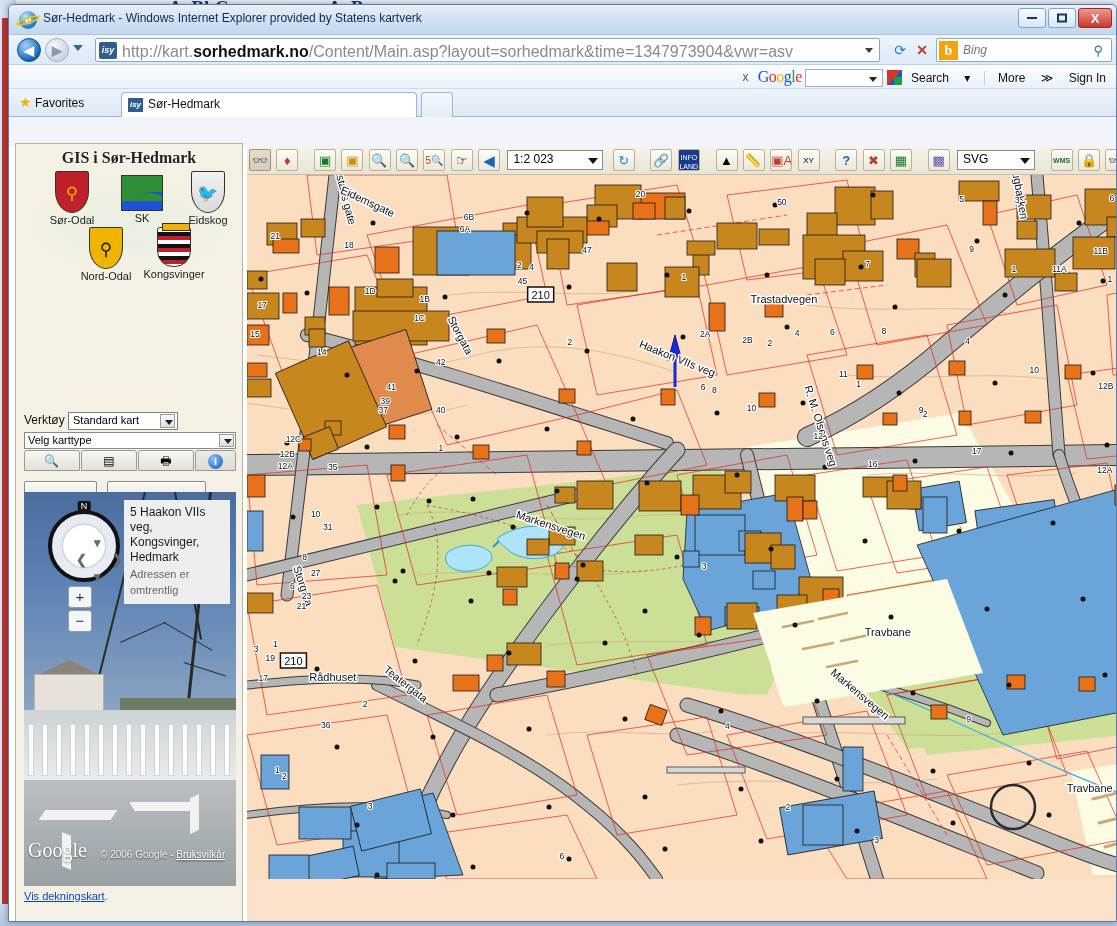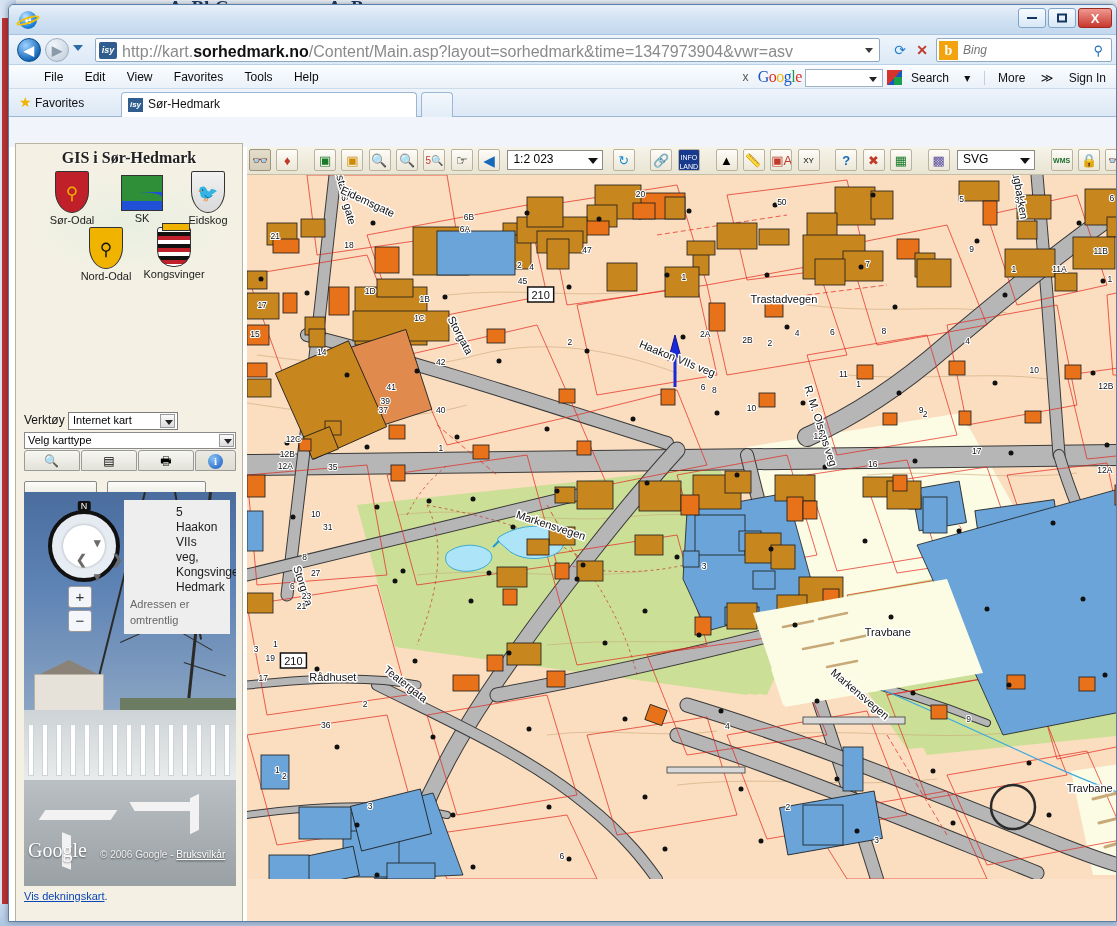--- a/index.html
+++ b/index.html
@@ -227,21 +227,21 @@
                     border-radius:50%; background:#fff; box-shadow:0 0 3px rgba(0,0,0,.3); }
   .carrow { position:absolute; color:#6b6b6b; font-size:13px; font-weight:bold; }
   #ca-u{left:31px;top:10px;} #ca-d{left:31px;top:44px;}
   #ca-l{left:13px;top:27px;} #ca-r{left:49px;top:27px;}
   #zoomctl { position:absolute; left:44px; top:94px; width:24px; }
   .zbtn { width:24px; height:22px; background:rgba(255,255,255,.92);
           border:1px solid #9a9a9a; text-align:center; line-height:20px;
           font-size:15px; color:#333; margin-bottom:2px; border-radius:3px; }
   #sv-addr { position:absolute; left:100px; top:8px; width:106px;
              background:#eee; padding:5px 6px 7px; }
-  #sv-addr .big { font-size:12px; color:#1a1a1a; line-height:15px;margin-left:46px; }
+  #sv-addr .big { font-size:12px; color:#1a1a1a; line-height:15px; }
   #sv-addr .sm { font-size:11px; color:#666; line-height:14px; margin-top:2px; }
   #gwm { position:absolute; left:4px; bottom:24px; font-family:"Liberation Serif", serif;
          font-size:20px; color:#fff; text-shadow:0 1px 2px rgba(0,0,0,.5); }
   #g-terms { position:absolute; left:76px; bottom:26px; font-size:10px; color:#f0f0f0;
              text-shadow:0 1px 2px rgba(0,0,0,.6); }
   #g-terms u { color:#fff; }
   #vis-dek { position:absolute; left:8px; top:746px; font-size:11px; color:#0a46b8; }
   #vis-dek u { }
 
   
@@ -285,20 +285,21 @@
   </div>
   <div id="bg-left-strip"></div>
   <div id="bg-red-line"></div>
   <div id="bg-bottom-strip"></div>
 </div>
 
 <div id="ie-window">
 
   <div id="titlebar">
     <div id="ie-logo">e</div>
+    <div id="title-text">Sør-Hedmark - Windows Internet Explorer provided by Statens kartverk</div>
     <div class="wbtn" id="btn-min">
         <i class="glyph-min"></i>
       </div>
     <div class="wbtn" id="btn-max">
         <i class="glyph-max"></i>
       </div>
     <div class="wbtn" id="btn-close">
         <i>X</i>
       </div>
   </div>
@@ -319,28 +320,20 @@
     <div class="nav-ic" id="nav-refresh">⟳</div>
     <div class="nav-ic" id="nav-stop">✕</div>
     <div id="search-box">
       <div id="bing-ic">b</div>
       <div id="search-ph">Bing</div>
       <div id="search-mag">⚲</div>
     </div>
   </div>
 
   <div id="menubar">
-    <div id="menuitems">
-      <span class="mi">File</span>
-      <span class="mi">Edit</span>
-      <span class="mi">View</span>
-      <span class="mi">Favorites</span>
-      <span class="mi">Tools</span>
-      <span class="mi">Help</span>
-    </div>
     <div id="gtoolbar">
       <span id="g-x">x</span>
       <span id="g-logo"><span class="b">G</span><span class="r">o</span><span class="y">o</span><span class="b">g</span><span class="g">l</span><span class="r">e</span></span>
       <span id="g-input"><span class="dd"></span></span>
       <span id="g-srch-ic"></span>
       <span class="g-btn">Search</span>
       <span class="g-btn">▾</span>
       <span class="g-sep"></span>
       <span class="g-btn">More</span>
       <span class="g-btn">≫</span>
@@ -389,21 +382,21 @@
         </div>
         <div class="crest" id="c5">
           <div class="kong"></div>
           <span class="lbl">Kongsvinger</span>
         </div>
       </div>
 
       <div id="verktoy-row">
         <span class="row-lbl">Verktøy</span>
         <span class="sel" style="width:110px">
-          <span>Internet kart</span>
+          <span>Standard kart</span>
           <span class="dd"></span>
         </span>
       </div>
 
       <div id="karttype" style="position:absolute">
         <span>Velg karttype</span>
         <span class="dd"></span>
       </div>
 
       <div id="tabstrip">

